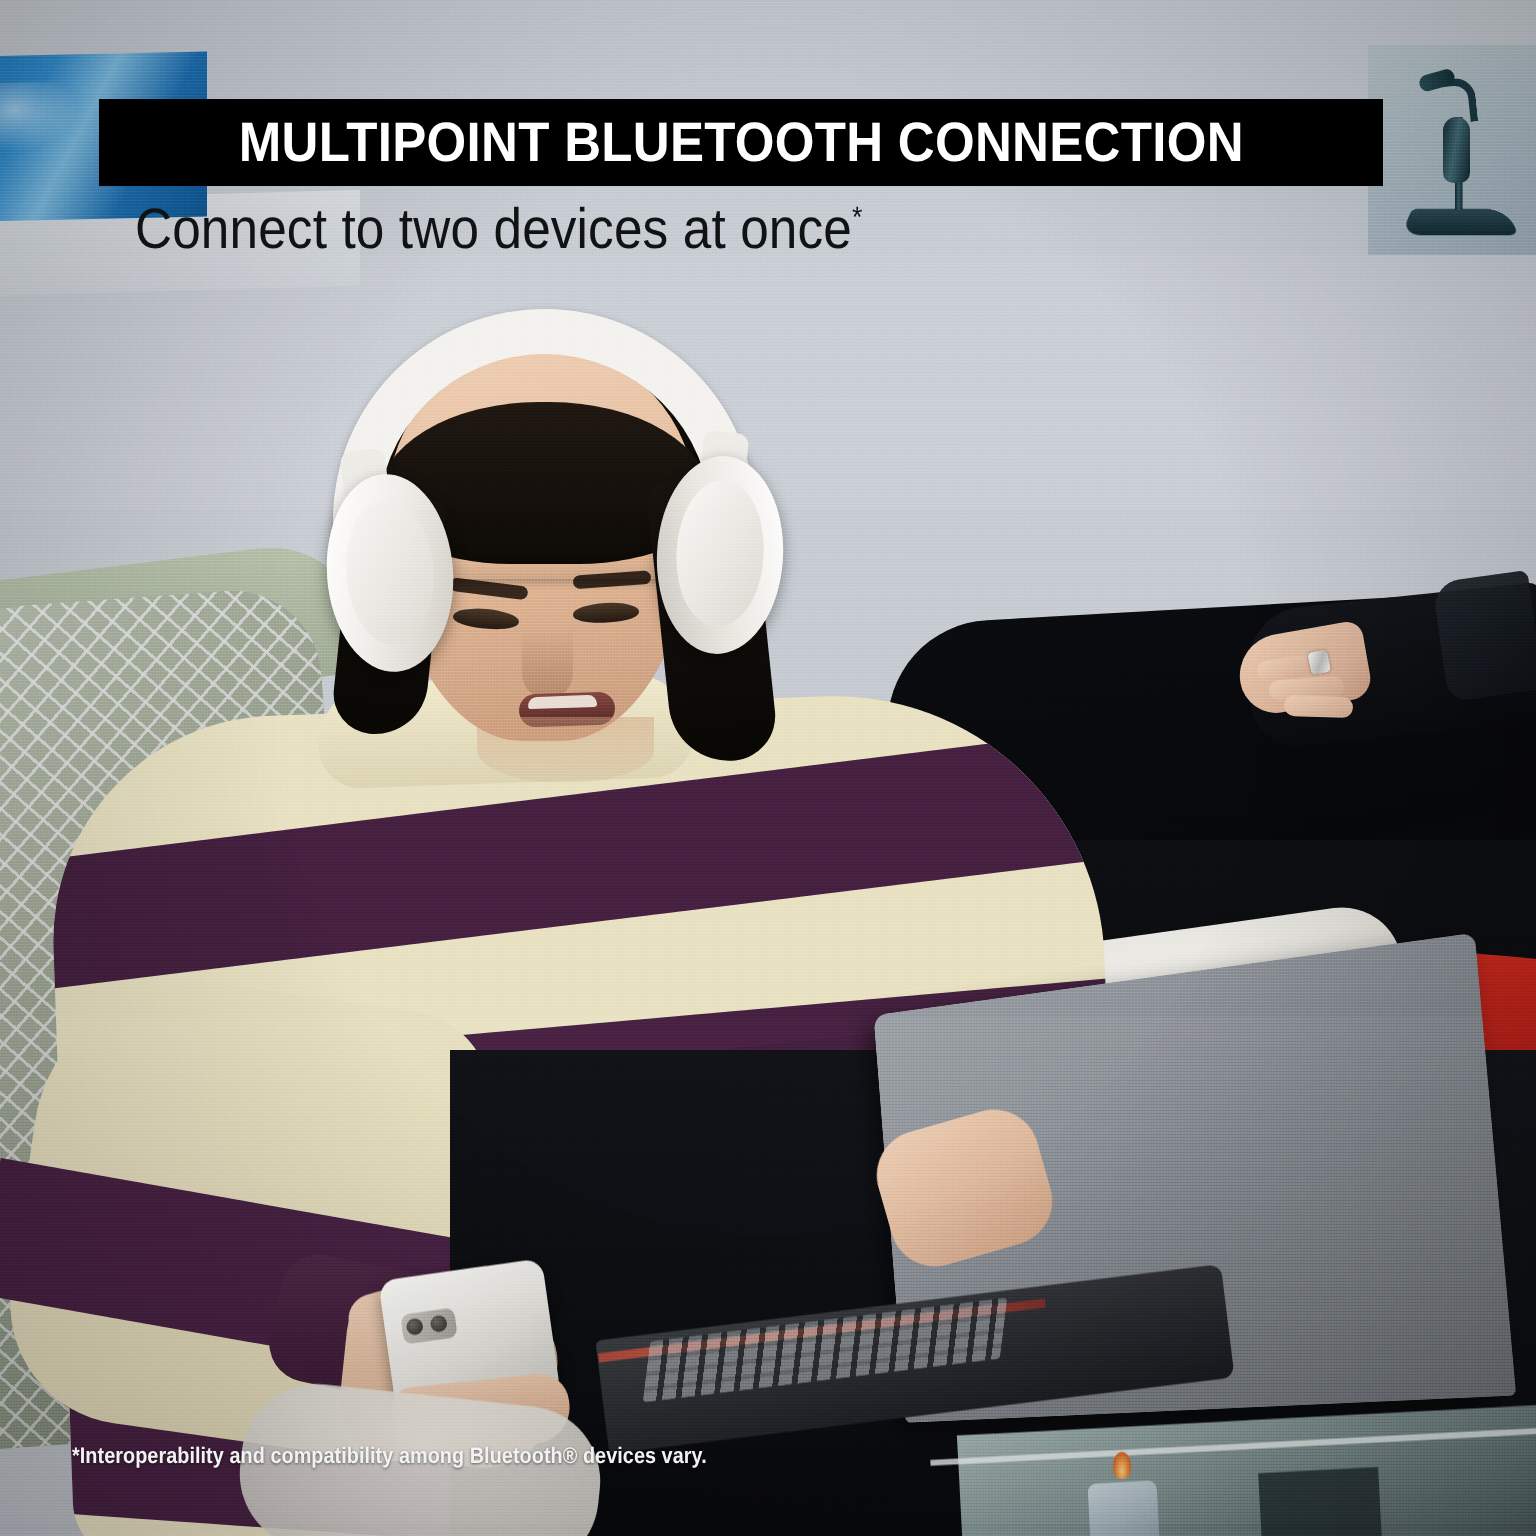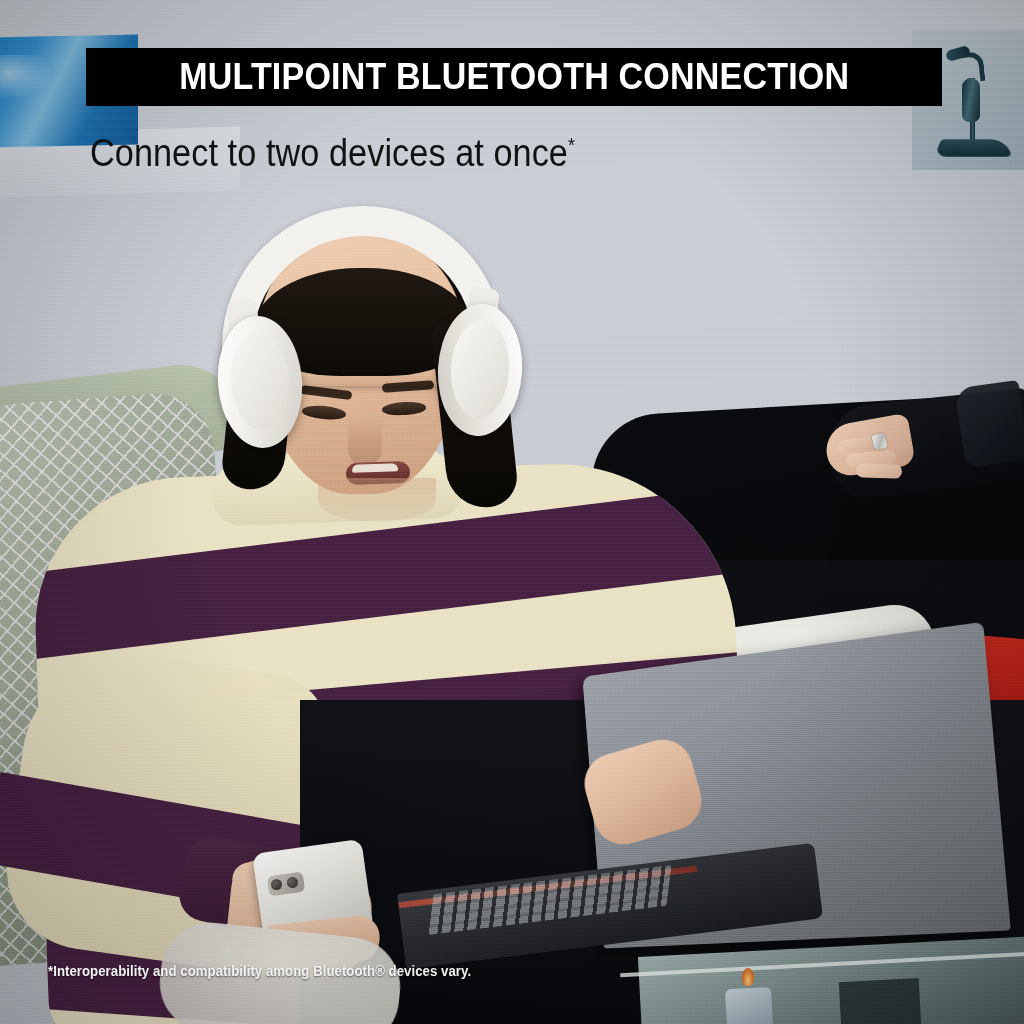--- a/index.html
+++ b/index.html
@@ -240,22 +240,22 @@
   
   .grain { position:absolute; inset:0; pointer-events:none; opacity:.12;
       background-image:
         repeating-linear-gradient(0deg, rgba(255,255,255,.5) 0 1px, rgba(0,0,0,.5) 1px 2px),
         repeating-linear-gradient(90deg, rgba(255,255,255,.4) 0 1px, rgba(0,0,0,.4) 1px 2px);
       mix-blend-mode:overlay; }
   .vignette { position:absolute; inset:0; pointer-events:none;
       background:radial-gradient(ellipse at 50% 45%, rgba(0,0,0,0) 45%, rgba(0,0,0,.22) 100%); }
 
   
-  .headline-bar { position:absolute; left:66px; top:48px; width:856px; height:58px;
-      background:#000; display:flex; align-items:center; justify-content:center;margin-left:20px; }
+  .headline-bar { position:absolute; left:66px; top:66px; width:856px; height:58px;
+      background:#000; display:flex; align-items:center; justify-content:center; }
   .headline { color:#ffffff; font-size:37px; font-weight:bold; letter-spacing:.2px;
       transform:scaleX(.92); white-space:nowrap;
       font-family:"Liberation Sans Narrow","Liberation Sans",sans-serif; }
   .subhead { position:absolute; left:90px; top:132px; color:#101214;
       font-size:38px; font-weight:400; letter-spacing:.1px; white-space:nowrap;
       transform:scaleX(.9); transform-origin:left center;
       font-family:"Liberation Sans Narrow","Liberation Sans",sans-serif; }
   .subhead sup { font-size:.52em; vertical-align:super; }
   .footnote { position:absolute; left:48px; top:962px; color:#f2f2f2;
       font-size:15px; font-weight:bold; letter-spacing:.05px; white-space:nowrap;

